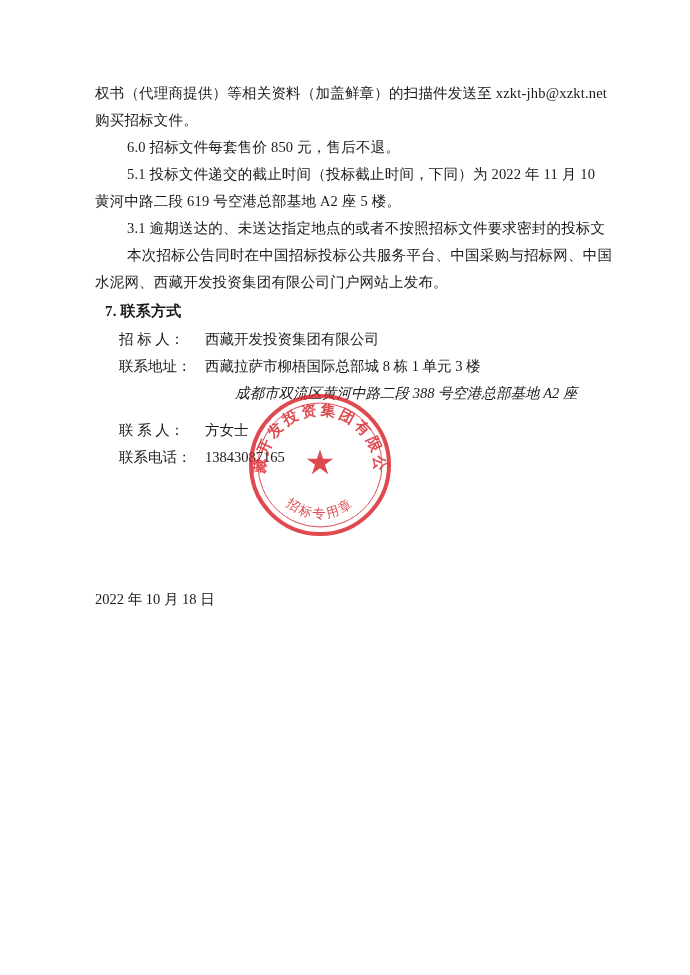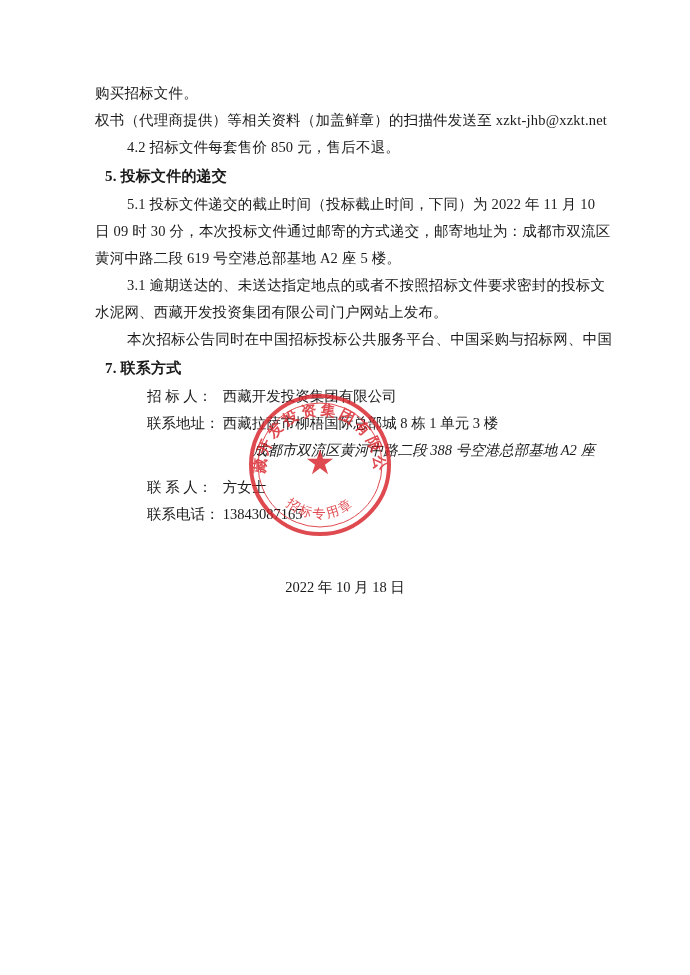--- a/index.html
+++ b/index.html
@@ -42,23 +42,23 @@
   }
   .heading {
     font-weight: bold;
     padding-left: 10px;
     font-size: 15px;
     line-height: 30px;
   }
   .date-line {
     position: absolute;
     left: 95px;
-    top: 578px;
+    top: 590px;
     width: 500px;
-    text-align: center;
+    text-align: left;
     font-size: 14.5px;
   }
   
   .seal {
     position: absolute;
     left: 245px;
     top: 390px;
     width: 150px;
     height: 150px;
     pointer-events: none;
@@ -80,59 +80,53 @@
   }
 </style>
 </head>
 <body>
 
 <div class="page">
 
   <div class="content">
 
     <div class="line para">
+      <span>权书（代理商提供）等相关资料（加盖鲜章）的扫描件发送至 xzkt-jhb@xzkt.net</span>
+    </div>
+    <div class="line para">
       <span>购买招标文件。</span>
     </div>
-    <div class="line para">
-      <span>权书（代理商提供）等相关资料（加盖鲜章）的扫描件发送至 xzkt-jhb@xzkt.net</span>
-    </div>
     <div class="line para indent2">
-      <span>4.2 招标文件每套售价 850 元，售后不退。</span>
+      <span>6.0 招标文件每套售价 850 元，售后不退。</span>
     </div>
 
-    <div class="line heading">
-      <span>5. 投标文件的递交</span>
-    </div>
 
     <div class="line para indent2">
       <span>5.1 投标文件递交的截止时间（投标截止时间，下同）为 2022 年 11 月 10</span>
-    </div>
-    <div class="line para">
-      <span>日 09 时 30 分，本次投标文件通过邮寄的方式递交，邮寄地址为：成都市双流区</span>
     </div>
     <div class="line para">
       <span>黄河中路二段 619 号空港总部基地 A2 座 5 楼。</span>
     </div>
     <div class="line para indent2">
       <span>3.1 逾期送达的、未送达指定地点的或者不按照招标文件要求密封的投标文</span>
     </div>
 
 
+    <div class="line para indent2">
+      <span>本次招标公告同时在中国招标投标公共服务平台、中国采购与招标网、中国</span>
+    </div>
     <div class="line para">
       <span>水泥网、西藏开发投资集团有限公司门户网站上发布。</span>
-    </div>
-    <div class="line para indent2">
-      <span>本次招标公告同时在中国招标投标公共服务平台、中国采购与招标网、中国</span>
     </div>
 
     <div class="line heading">
       <span>7. 联系方式</span>
     </div>
 
-    <table class="contact-table" style="margin-left:52px;">
+    <table class="contact-table" style="margin-left:24px;">
       <tbody>
           <tr>
         <td class="label-cell">招 标 人：</td>
         <td>西藏开发投资集团有限公司</td>
       </tr>
       <tr>
         <td class="label-cell">联系地址：</td>
         <td>西藏拉萨市柳梧国际总部城 8 栋 1 单元 3 楼</td>
       </tr>
       <tr>

